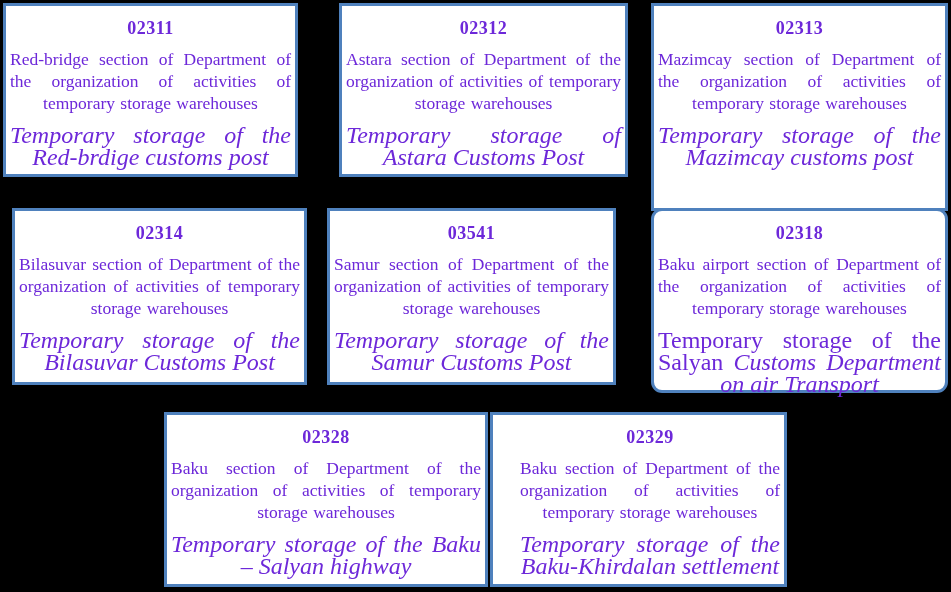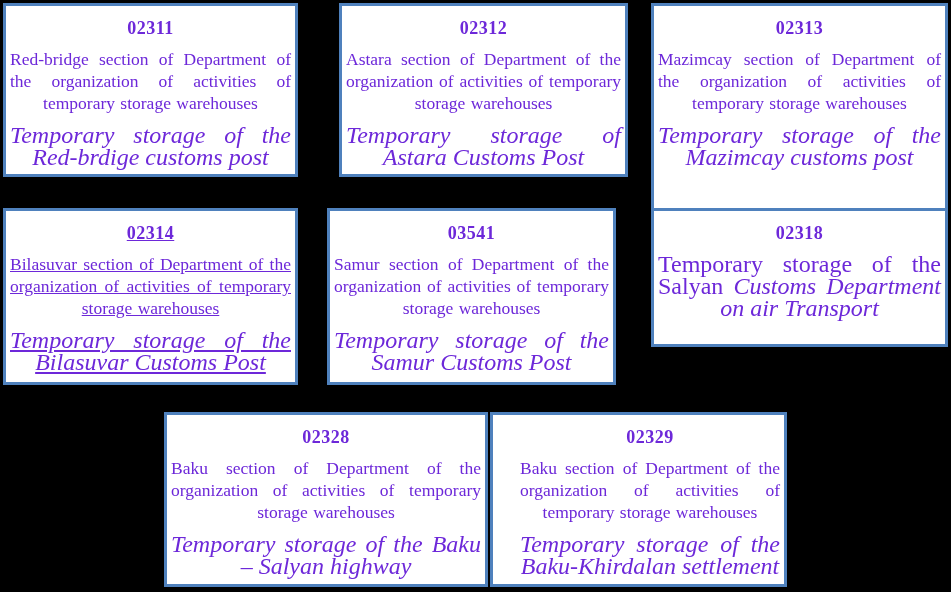--- a/index.html
+++ b/index.html
@@ -16,23 +16,23 @@
     position:absolute;
     background:var(--cardbg);
     border:3px solid var(--border);
     text-align:center;
     color:#6d28d9;
     padding:11px 4px 0 4px;
   }
   .c0 { left:3px;   top:3px;   width:295px; height:174px; }
   .c1 { left:327px; top:3px;   width:289px; height:174px;margin-left:12px; }
   .c2 { left:651px; top:3px;   width:297px; height:208px; }
-  .c3 { left:3px;   top:208px; width:295px; height:177px;text-decoration:underline; }
+  .c3 { left:12px;   top:208px; width:295px; height:177px; }
   .c4 { left:327px; top:208px; width:289px; height:177px; }
-  .c5 { left:651px; top:208px; width:297px; height:139px; }
+  .c5 { left:651px; top:208px; width:297px; height:185px;border-radius:11px; }
   .c6 { left:164px; top:412px; width:324px; height:175px; }
   .c7 { left:490px; top:412px; width:297px; height:175px;padding-left:27px; }
   .code {
     font-weight:bold; font-size:18px; line-height:22px;
     margin:0 0 9px 0; letter-spacing:0.5px;
   }
   .title {
     font-size:17.5px; line-height:22px; margin:0 0 10px 0;
     text-align:justify; text-align-last:center;
     word-spacing:1px;
@@ -74,20 +74,21 @@
   </div>
 
   <div class="card c4">
     <p class="code">03541</p>
     <p class="title">Samur section of Department of the organization of activities of temporary storage warehouses</p>
     <p class="subtitle"><span class="plain"></span> <span class="it">Temporary storage of the Samur Customs Post</span></p>
   </div>
 
   <div class="card c5">
     <p class="code">02318</p>
+    <p class="title">Baku airport section of Department of the organization of activities of temporary storage warehouses</p>
     <p class="subtitle"><span class="plain">Temporary storage of the Salyan</span> <span class="it">Customs Department on air Transport</span></p>
   </div>
 
   <div class="card c6">
     <p class="code">02328</p>
     <p class="title">Baku section of Department of the organization of activities of temporary storage warehouses</p>
     <p class="subtitle"><span class="plain"></span> <span class="it">Temporary storage of the Baku – Salyan highway</span></p>
   </div>
 
   <div class="card c7">

